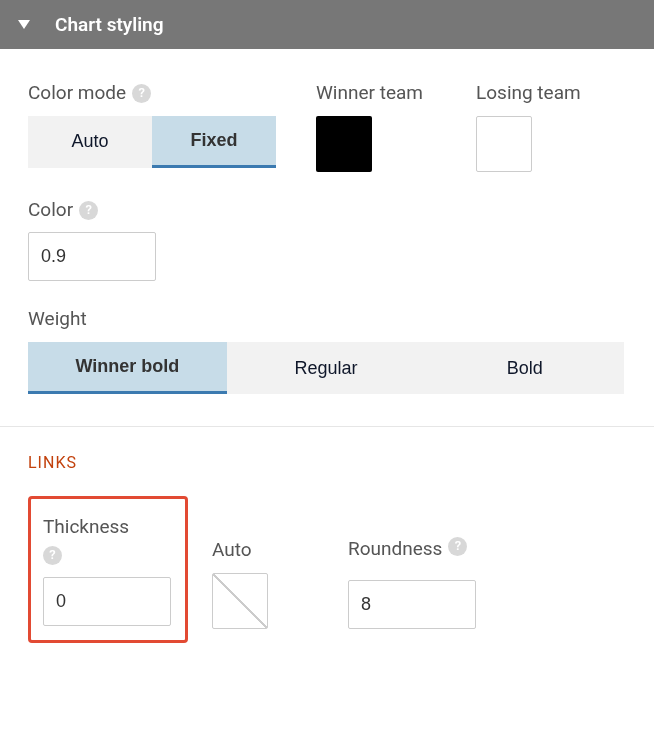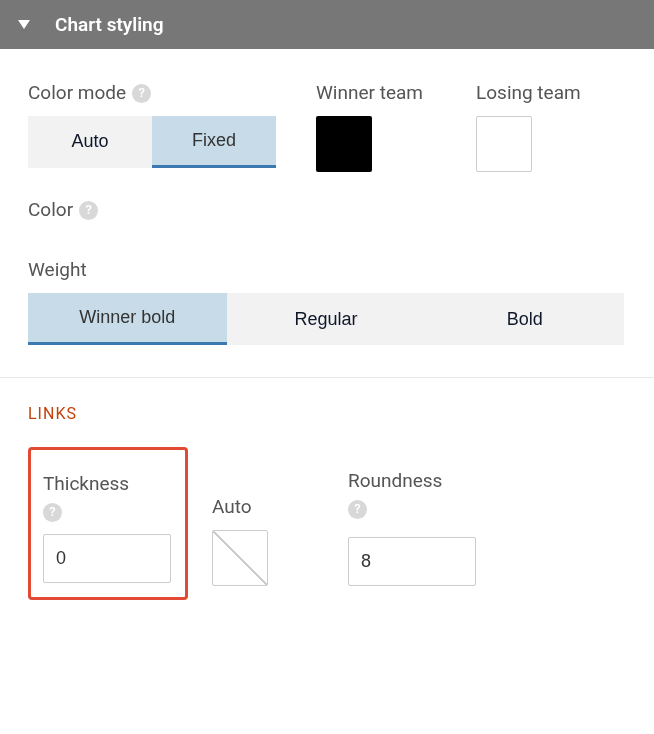--- a/index.html
+++ b/index.html
@@ -58,21 +58,21 @@
       text-align: center;
       font-size: 18px;
       background: #f2f2f2;
       color: #0f172a;
       cursor: pointer;
       border: none;
     }
     .seg-btn.active {
       background: #c7dce8;
       border-bottom: 3px solid #3b7ab0;
-      font-weight: 400;
+      font-weight: 700;
       color: #333;
     }
     .color-swatch {
       width: 56px; height: 56px;
       border: 1px solid #ccc;
       border-radius: 2px;
     }
     .swatch-black { background: #000; border: none; }
     .swatch-white { background: #fff; }
     .swatch-diagonal {
@@ -107,21 +107,21 @@
       margin: 32px -28px 26px -28px;
     }
     .weight-segmented {
       display: flex;
       width: 596px;
       justify-content: flex-end;
     }
     .weight-segmented .seg-btn { flex: 1; }
     .highlight-box {
       border: 3px solid #e24a33;
-      padding: 22px 12px 14px 12px;
+      padding: 16px 12px 14px 12px;
       border-radius: 4px;
       width: 160px;
     }
     .highlight-box .label { margin-bottom: 4px; }
     .mt { margin-top: 26px; }
   </style>
 </head>
 <body>
 
 <div class="header">
@@ -152,20 +152,21 @@
       <div class="label">Losing team</div>
       <div class="color-swatch swatch-white"></div>
     </div>
   </div>
 
   <div class="group mt">
     <div class="label">
       <span>Color</span>
       <span class="help-icon">?</span>
     </div>
+    <input class="text-input" type="text" value="0.9" style="">
   </div>
 
   <div class="group mt">
     <div class="label">Weight</div>
     <div class="weight-segmented">
       <button class="seg-btn active">Winner bold</button>
       <button class="seg-btn">Regular</button>
       <button class="seg-btn">Bold</button>
     </div>
   </div>
@@ -184,21 +185,21 @@
         <input class="text-input" style="width: 128px; margin-top: 8px;" type="text" value="0">
       </div>
     </div>
 
     <div class="group" style="padding-bottom:14px;">
       <div class="label">Auto</div>
       <div class="color-swatch swatch-diagonal"></div>
     </div>
 
     <div class="group" style="margin-left:56px; padding-bottom:14px;">
-      <div class="label" style="flex-direction:column; align-items:flex-start; gap:6px;">
+      <div class="label" style="align-items:flex-start; gap:6px;">
         <span>Roundness</span>
         <span class="help-icon">?</span>
       </div>
       <input class="text-input" style="width: 128px; margin-top: 8px;" type="text" value="8">
     </div>
   </div>
 
 </div>
 
 </body></html>

